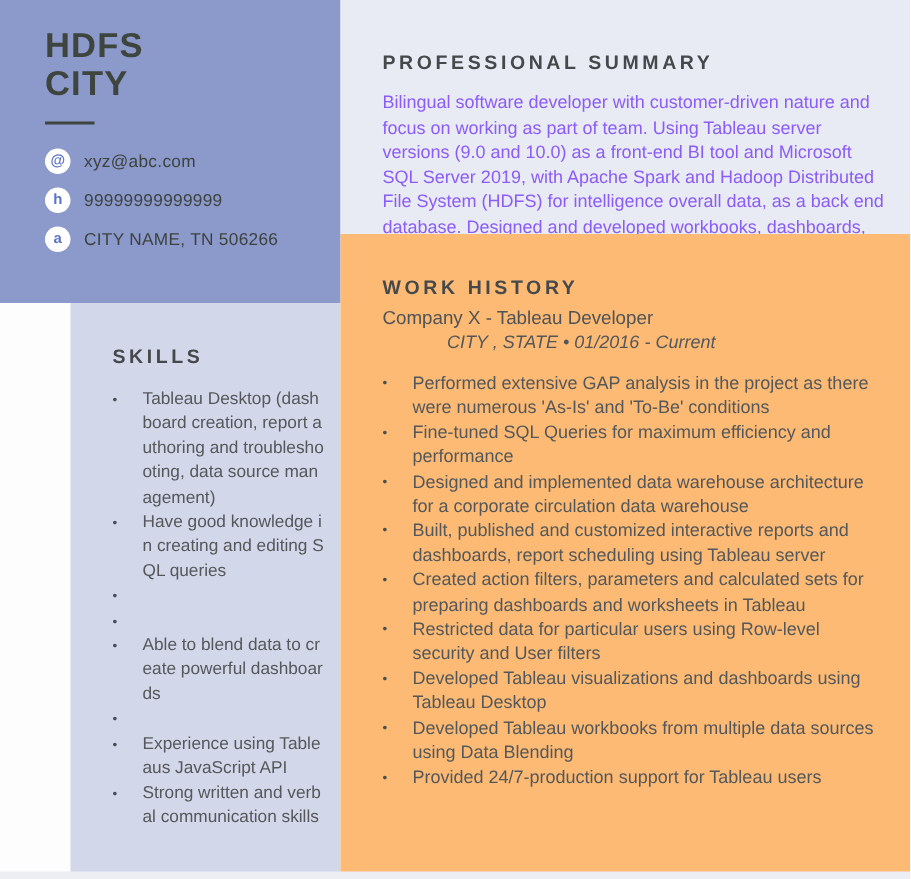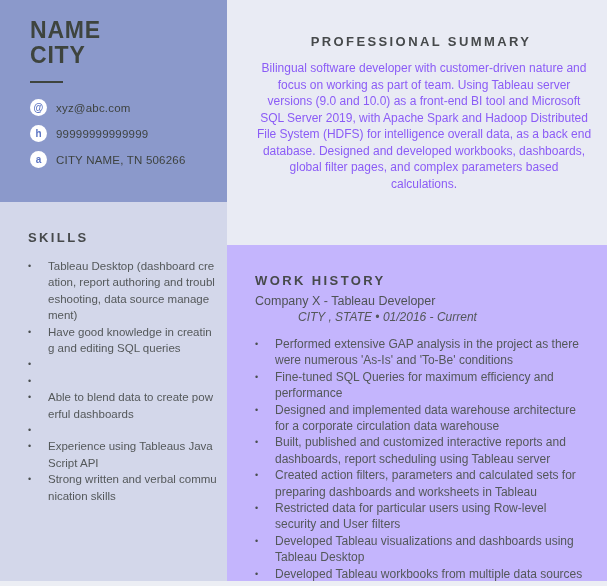--- a/index.html
+++ b/index.html
@@ -56,20 +56,21 @@
     color:#3d423f; font-size:11.5px; letter-spacing:0.2px;
     white-space:nowrap;
   }
 
   .left-body{
     flex:1;
     background:#d3d7ea;
     padding:28px 8px 0 28px;
     display:flex; flex-direction:column;
     overflow:hidden;
+    margin-left:47px;
   }
 
   .sec-heading{
     color:#46494b;
     font-size:13px; font-weight:700;
     letter-spacing:2.4px;
   }
 
   .skills-list{ list-style:none; margin-top:13px; }
   .skill-item{
@@ -83,36 +84,35 @@
   }
   .skill-item .skill-text{
     word-break:break-all;
     padding-right:2px;
   }
 
   
   .col-right{ flex:1; display:flex; flex-direction:column; min-width:0; }
 
   .summary-block{
-    height:245px; flex:none;
+    height:156px; flex:none;
     background:#e9ebf4;
     padding:34px 20px 16px 28px;
     overflow:hidden;
-    text-align:center;
   }
   .summary-text{
     margin-top:11px;
     width:338px;
     color:#8b5cf6;
     font-size:12px; line-height:16.5px;
   }
 
   .work-block{
     flex:1;
-    background:#c4b5fd;
+    background:#fdba74;
     padding:28px 16px 16px 28px;
     overflow:hidden;
   }
   .company-line{
     margin-top:6px;
     color:#4f5355; font-size:12.5px;
   }
   .meta-line{
     margin-top:2px;
     color:#54575a; font-size:12px; font-style:italic;margin-left:43px;
@@ -130,21 +130,21 @@
 </style>
 </head>
 <body>
 
 <div class="page">
 
   <div class="col-left">
 
     <div class="header-block">
       <div class="full-name">
-        <div>NAME</div>
+        <div>HDFS</div>
         <div>CITY</div>
       </div>
       <div class="name-rule"></div>
 
       <div class="contacts">
 
           <div class="contact-row">
             <span class="contact-badge">@</span>
             <span class="contact-text">xyz@abc.com</span>
           </div>

